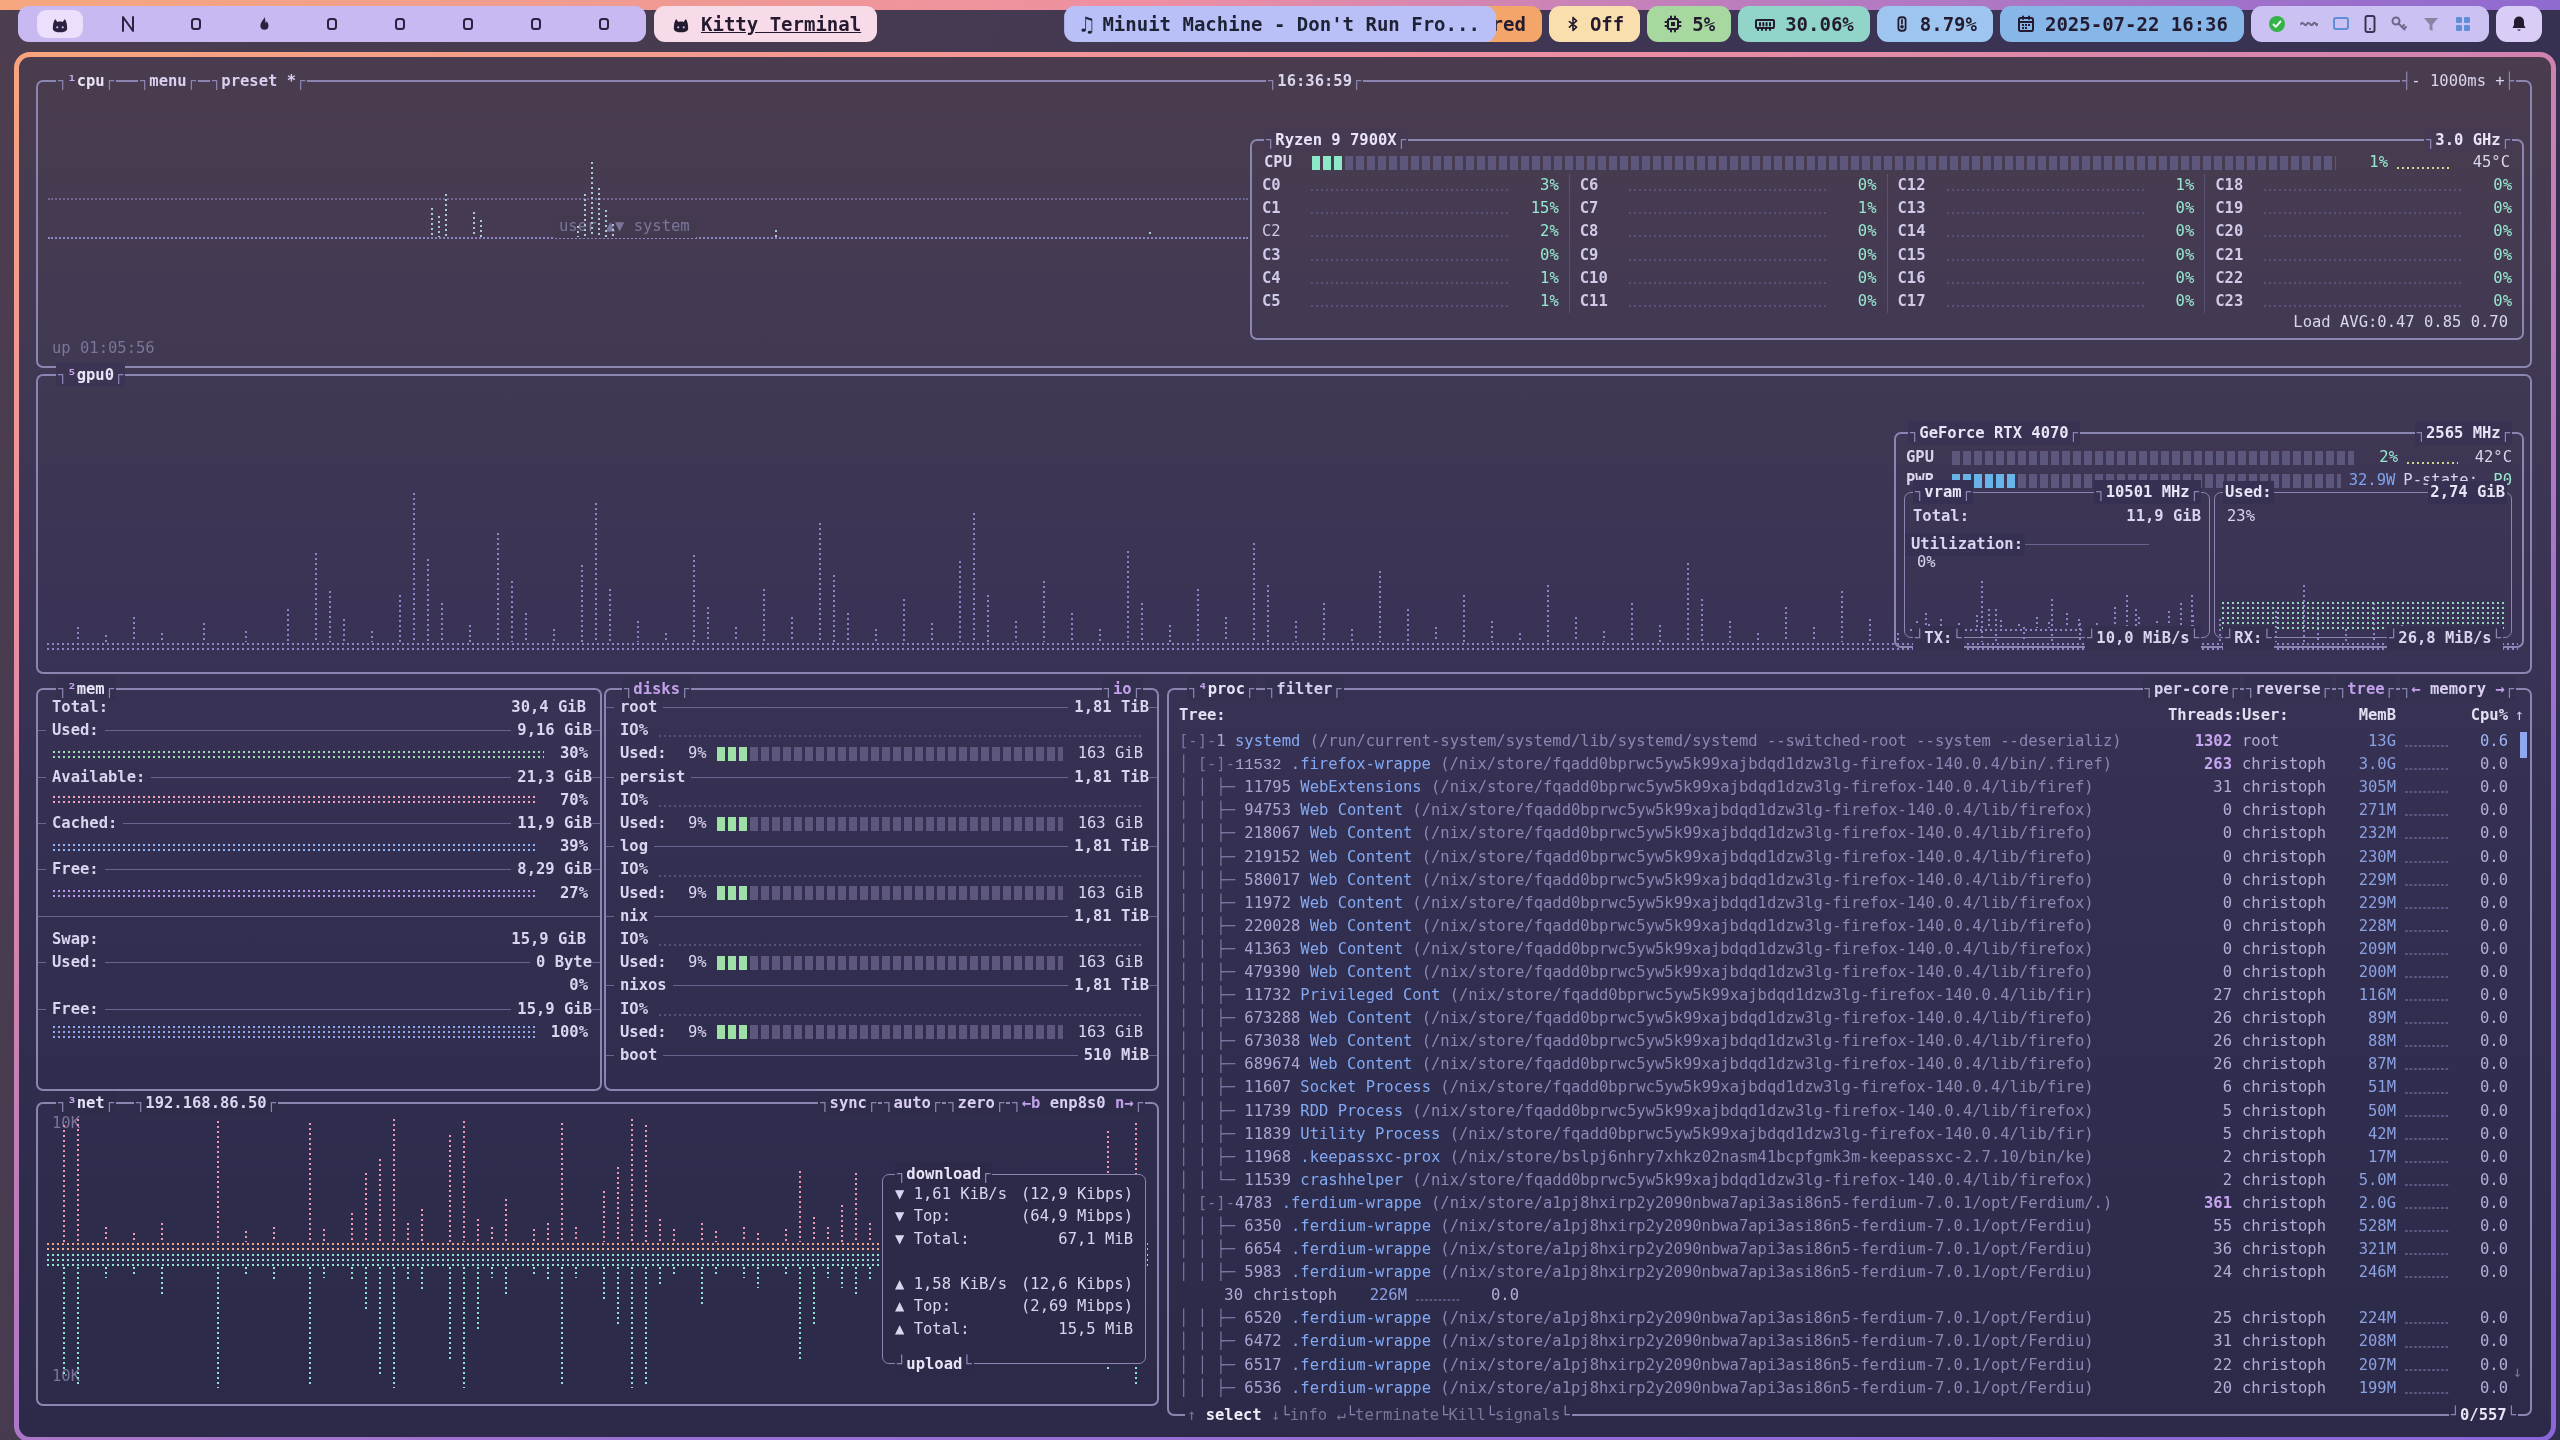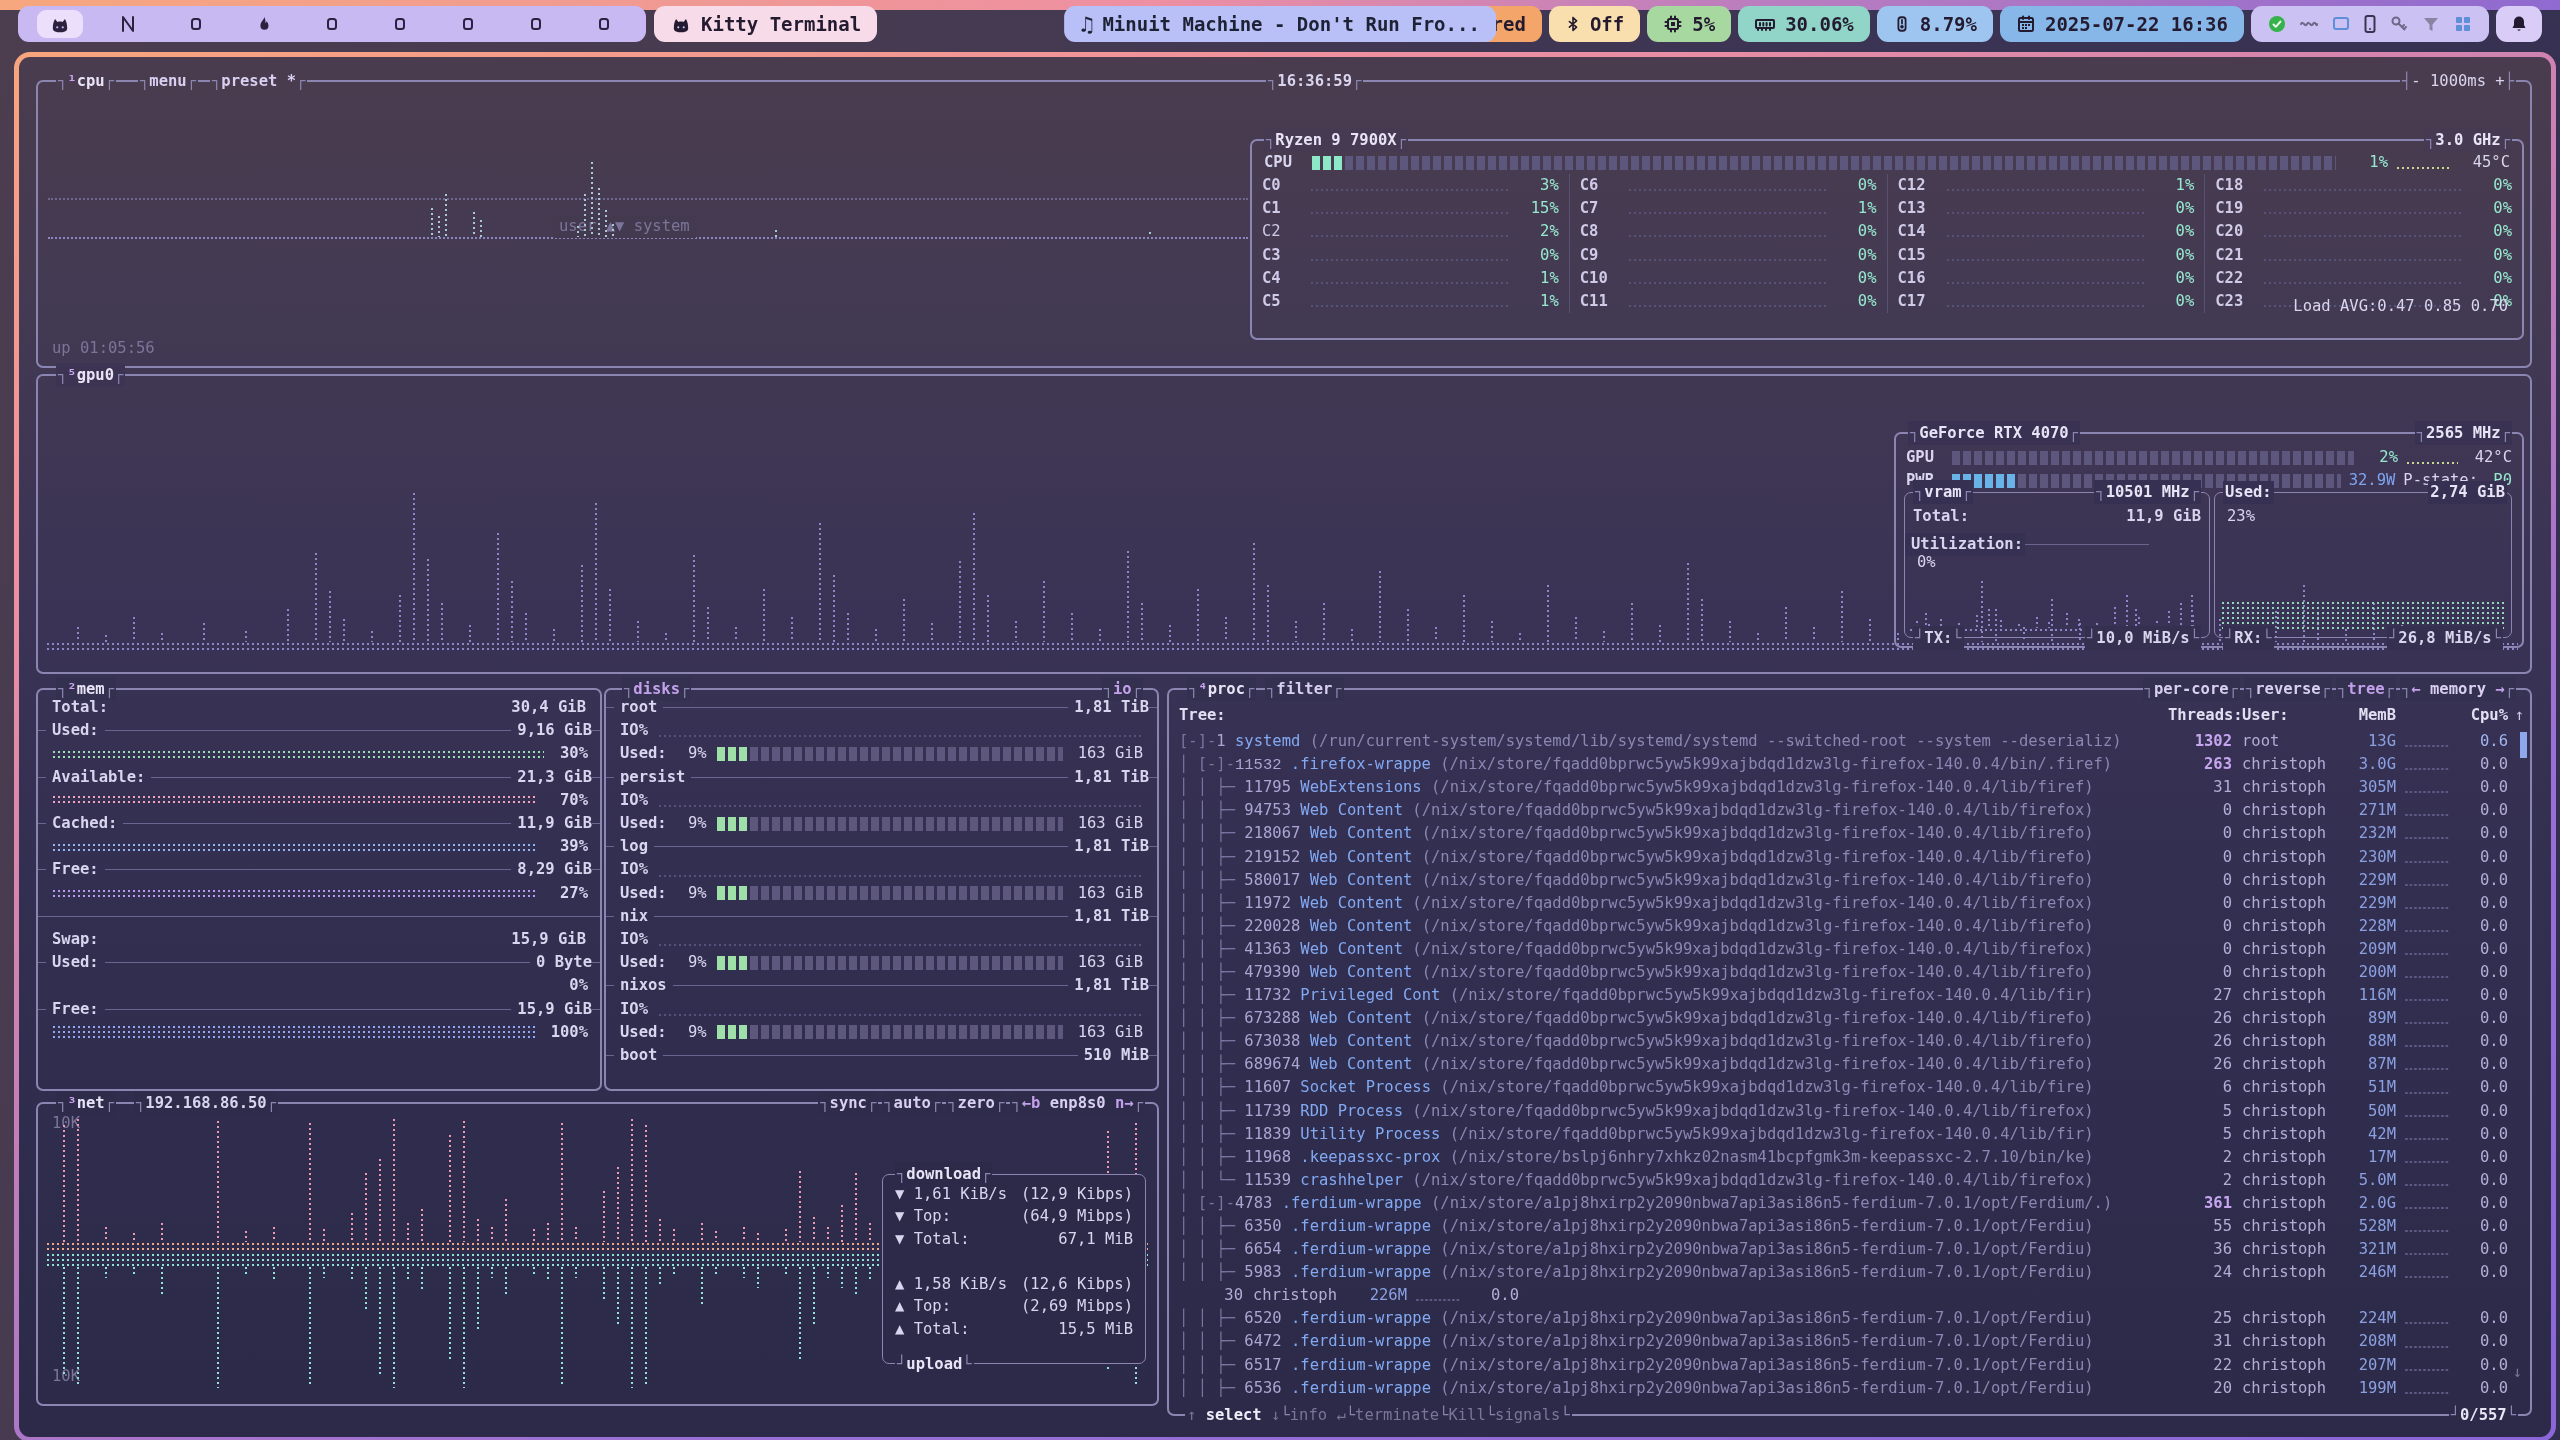--- a/index.html
+++ b/index.html
@@ -8,21 +8,21 @@
     background:linear-gradient(115deg,#4c3d4f 0%,#453a51 30%,#3a3354 62%,#322e4f 100%);}
   #screen::before{content:"";position:absolute;left:0;top:0;right:0;height:10px;
     background:linear-gradient(90deg,#f7a77e,#f09a92 25%,#ee8fa2 45%,#b87cc0 70%,#8f6ad0 100%);z-index:5;}
   
   .bar{position:absolute;left:0;top:0;right:0;height:48px;display:flex;align-items:center;padding:0 18px;gap:8px;z-index:6;}
   .pill{height:36px;border-radius:11px;display:flex;align-items:center;font-weight:bold;font-size:19px;color:#241b30;padding:0 16px;gap:9px;}
   .ws{background:#c9b9f3;padding:0 8px;gap:0;}
   .ws-item{width:68px;height:36px;display:flex;align-items:center;justify-content:center;color:#2c2240;}
   .ws-item .chip{width:46px;height:28px;border-radius:9px;display:flex;align-items:center;justify-content:center;}
   .ws-item.active .chip{background:#ecdffb;}
-  .title-pill{background:#f7dbe9;}
+  .title-pill{background:#f7dbe9;text-decoration:underline;}
   .media-pill{position:absolute;left:50%;transform:translateX(-50%);background:#b9bff7;color:#1d2335;}
   .right-group{margin-left:auto;display:flex;gap:7px;align-items:center;}
   .tray-pill{background:#cbc2f3;gap:12px;}
   .bell-pill{background:#d9cdf7;padding:0 13px;}
   .icon{display:inline-flex;align-items:center;justify-content:center;}
   
   .term-wrap{position:absolute;left:14px;top:52px;width:2532px;height:1380px;border-radius:16px;padding:5px;
     background:linear-gradient(160deg,#f7a57d 0%,#ef90a0 22%,#c77fb5 45%,#9a70d5 70%,#8a66d8 100%);}
   .term{position:relative;width:100%;height:100%;border-radius:11px;overflow:hidden;font-size:15.5px;line-height:23px;
     background:linear-gradient(180deg,#4a3c4e 0%,#443a52 15%,#3a3355 40%,#312e50 65%,#2c2a48 100%);}
@@ -461,21 +461,21 @@
                   <span style="flex: 1 1 0%; height: 4px; align-self: flex-end; margin-bottom: 5px; background-image: radial-gradient(circle at 2px 2px, rgb(87, 82, 122) 1.1px, transparent 1.4px); background-size: 5px 5px;"></span>
                   <span style="width: 42px; text-align: right; color: rgb(151, 232, 207);">0%</span>
                 </div>
                 <div style="display: flex; align-items: center; height: 23.17px; padding: 0px 10px; gap: 8px;">
                   <span style="width: 40px; color: rgb(207, 202, 232); font-weight: bold;">C23</span>
                   <span style="flex: 1 1 0%; height: 4px; align-self: flex-end; margin-bottom: 5px; background-image: radial-gradient(circle at 2px 2px, rgb(87, 82, 122) 1.1px, transparent 1.4px); background-size: 5px 5px;"></span>
                   <span style="width: 42px; text-align: right; color: rgb(151, 232, 207);">0%</span>
                 </div>
               </div>
             </div>
-        <div class="row" style="position:absolute;right:14px;bottom:20px;gap:0;">
+        <div class="row" style="position:absolute;right:14px;bottom:4px;gap:0;">
           <span class="lt">Load AVG:</span>
           <span class="lt" id="load-values">   0.47   0.85   0.70</span>
         </div>
       </div>
     </div>
 
     <div class="panel" style="left:17px;top:317px;width:2492px;height:296px;">
       <div class="blabel" style="left:18px;background:#3d3454;">
         <span class="tk">┐</span>
             <span class="sup">⁵</span>

